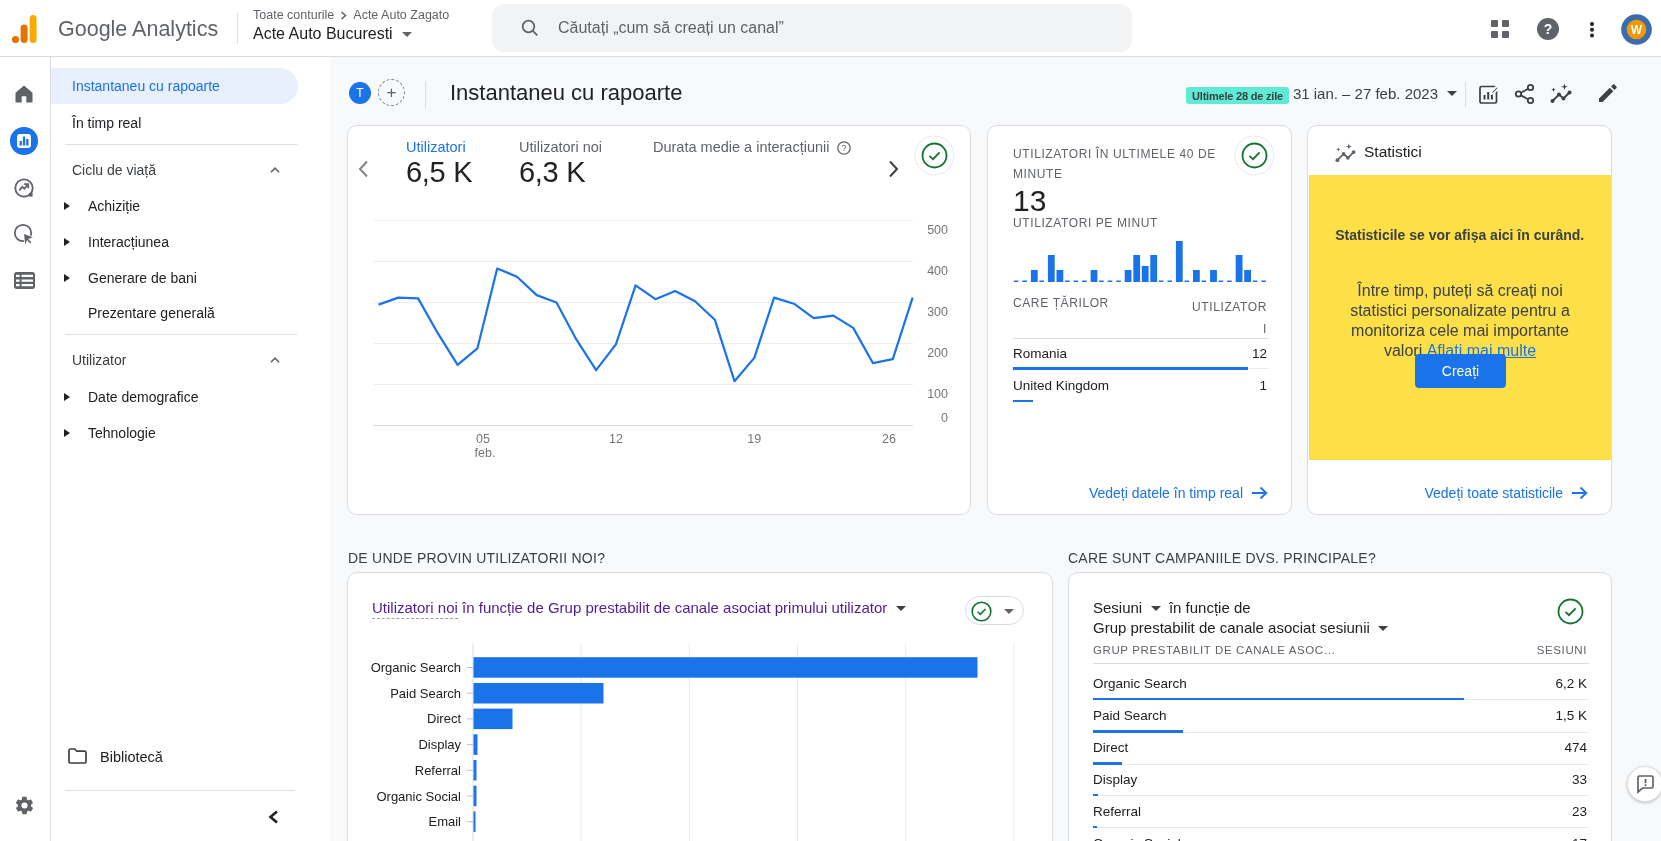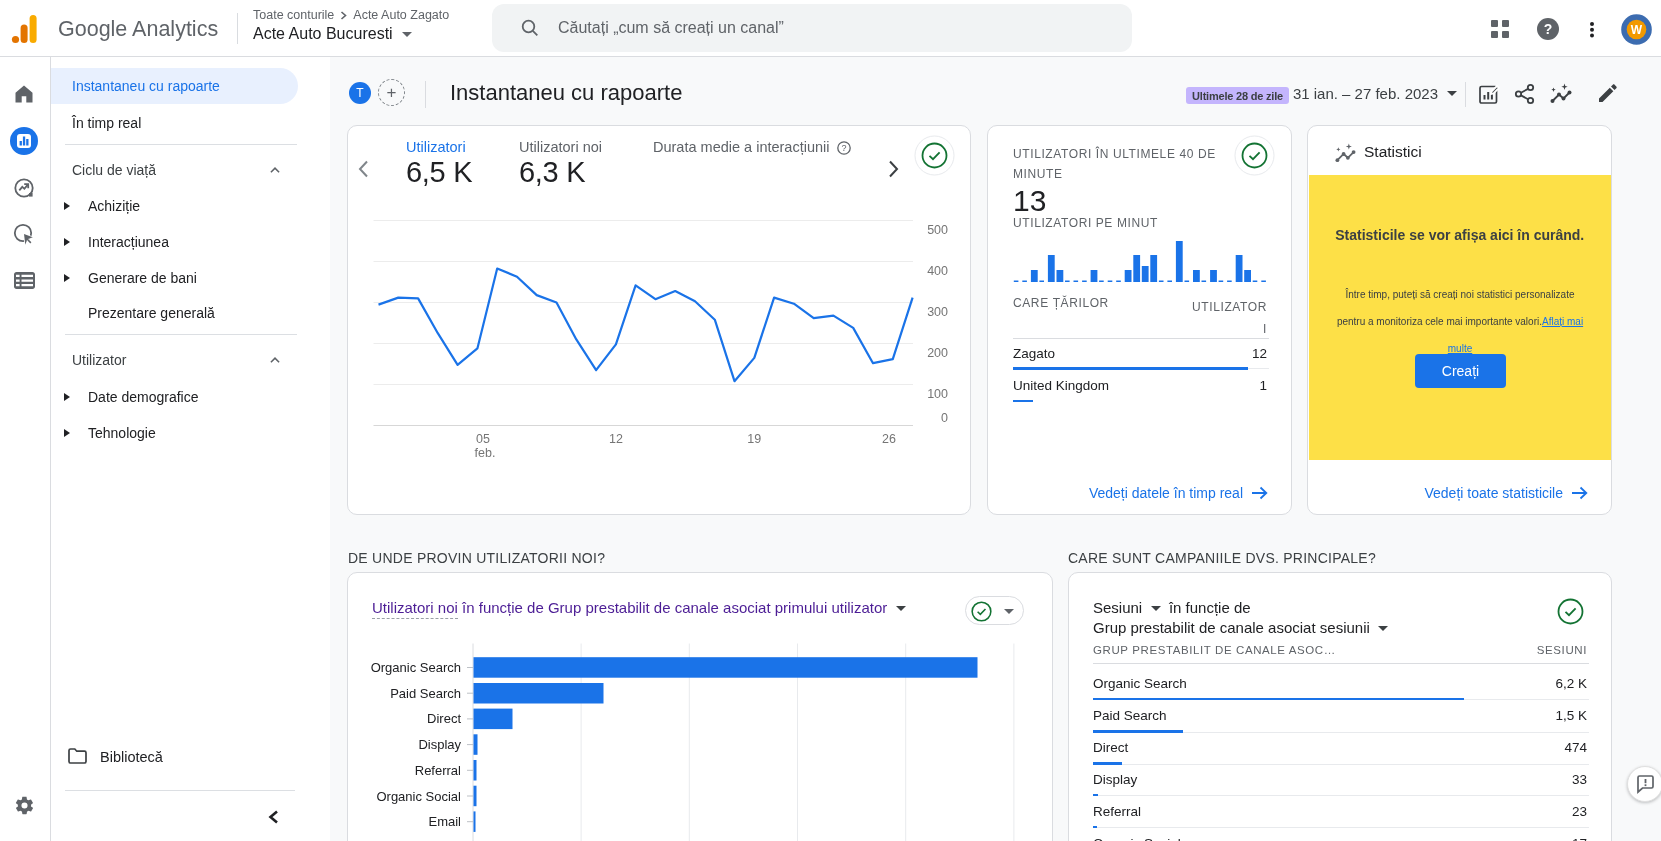--- a/index.html
+++ b/index.html
@@ -24,21 +24,21 @@
 .ddiv{position:absolute;left:14px;width:232px;height:1px;background:#dcdfe3}
 .tri{position:absolute;width:0;height:0;border-top:4.5px solid transparent;border-bottom:4.5px solid transparent;border-left:6px solid #202124}
 .chevup{position:absolute;width:10px;height:10px}
 
 #main{position:absolute;left:330px;top:57px;width:1331px;height:784px;background:#f8f9fa;z-index:1}
 .card{position:absolute;background:#fff;border:1px solid #dadce0;border-radius:10px}
 #tav{position:absolute;left:19px;top:25px;width:22px;height:22px;border-radius:50%;background:#1a73e8;color:#fff;font-size:12px;font-weight:500;text-align:center;line-height:22px}
 #plus{position:absolute;left:48px;top:22px;width:27px;height:27px;border-radius:50%;border:1px dashed #80868b;color:#5f6368;font-size:17px;text-align:center;line-height:25px}
 #rhdiv{position:absolute;left:95px;top:24px;width:1px;height:27px;background:#dadce0}
 #rtitle{position:absolute;left:120px;top:23px;font-size:22px;color:#202124}
-#last28{position:absolute;right:372px;top:30px;font-size:11px;font-weight:600;color:#3c4043;background:#c4b5fd;padding:2.5px 6px;border-radius:3px;letter-spacing:-0.2px}
+#last28{position:absolute;right:372px;top:30px;font-size:11px;font-weight:600;color:#3c4043;background:#5eead4;padding:2.5px 6px;border-radius:3px;letter-spacing:-0.2px}
 #daterange{position:absolute;right:204px;top:28px;font-size:15px;font-weight:500;color:#3c4043;display:flex;align-items:center;gap:9px}
 #rhdiv2{position:absolute;left:1135px;top:25px;width:1px;height:25px;background:#dadce0}
 .hicon{position:absolute;top:26px}
 .stitle{position:absolute;font-size:14px;font-weight:500;color:#3c4043;letter-spacing:.25px}
 
 .tablab{position:absolute;font-size:14.5px;color:#5f6368;white-space:nowrap}
 .tabval{position:absolute;font-size:29px;color:#202124;white-space:nowrap;letter-spacing:-.3px}
 
 .mlab{font-size:12px;font-weight:500;color:#5f6368;letter-spacing:.6px}
 .link{color:#1a73e8;font-size:14px;font-weight:500}
@@ -278,21 +278,21 @@
         <rect x="171.5" y="44.5" width="4.6" height="1.5"></rect>
         <rect x="188.5" y="44.5" width="4.6" height="1.5"></rect>
         <rect x="205.6" y="44.5" width="4.6" height="1.5"></rect>
         <rect x="214.1" y="44.5" width="4.6" height="1.5"></rect>
         <rect x="239.7" y="44.5" width="4.6" height="1.5"></rect>
         <rect x="248.3" y="44.5" width="4.6" height="1.5"></rect>
     </svg>
     <div class="mlab" style="position:absolute;left:25px;top:170px">CARE ȚĂRILOR</div>
     <div class="mlab" style="position:absolute;right:24px;top:170px;text-align:right;line-height:22px">UTILIZATOR<br>I</div>
     <div style="position:absolute;left:25px;top:212px;width:256px;height:1px;background:#dadce0"></div>
-    <div class="rowtxt" style="position:absolute;left:25px;top:220px">Zagato</div>
+    <div class="rowtxt" style="position:absolute;left:25px;top:220px">Romania</div>
     <div class="rowtxt" style="position:absolute;right:24px;top:220px">12</div>
     <div style="position:absolute;left:25px;top:242px;width:256px;height:1px;background:#e8eaed"></div>
     <div style="position:absolute;left:25px;top:241px;width:235px;height:2.6px;background:#1a73e8"></div>
     <div class="rowtxt" style="position:absolute;left:25px;top:252px">United Kingdom</div>
     <div class="rowtxt" style="position:absolute;right:24px;top:252px">1</div>
     <div style="position:absolute;left:25px;top:273.5px;width:20px;height:2.6px;background:#1a73e8"></div>
     <div class="link" style="position:absolute;right:23px;top:359px;display:flex;align-items:center;gap:8px">Vedeți datele în timp real
       <svg width="17" height="14" viewBox="0 0 17 14">
           <path d="M1 7 H15 M9.5 1.5 L15.3 7 L9.5 12.5" stroke="#1a73e8" stroke-width="1.8" fill="none"></path>
         </svg></div>
@@ -306,21 +306,21 @@
           <circle cx="9" cy="11.5" r="2"></circle>
           <circle cx="13.5" cy="15.5" r="2"></circle>
           <circle cx="19.5" cy="9.5" r="2"></circle>
         <path d="M3.5 4.5 L4.1 6.1 L5.7 6.7 L4.1 7.3 L3.5 8.9 L2.9 7.3 L1.3 6.7 L2.9 6.1 Z"></path>
         <path d="M14.5 0.5 L15.3 2.9 L17.7 3.7 L15.3 4.5 L14.5 6.9 L13.7 4.5 L11.3 3.7 L13.7 2.9 Z"></path>
       </g>
     </svg>
     <div style="position:absolute;left:56px;top:17px;font-size:15.5px;color:#202124">Statistici</div>
     <div style="position:absolute;left:1px;top:49px;width:301.5px;height:285px;background:#fde047">
       <div style="position:absolute;left:0;width:100%;top:52px;text-align:center;font-size:14px;font-weight:700;color:#3c4043">Statisticile se vor afișa aici în curând.</div>
-      <div style="position:absolute;left:24px;width:254px;top:106px;text-align:center;font-size:10px;color:#3c4043;line-height:27px">Între timp, puteți să creați noi statistici personalizate pentru a monitoriza cele mai importante valori.<a style="color:#1a73e8;text-decoration:underline">Aflați mai multe</a></div>
+      <div style="position:absolute;left:24px;width:254px;top:106px;text-align:center;font-size:16px;color:#3c4043;line-height:20px">Între timp, puteți să creați noi statistici personalizate pentru a monitoriza cele mai importante valori.<a style="color:#1a73e8;text-decoration:underline">Aflați mai multe</a></div>
       <div style="position:absolute;left:106px;top:179px;width:91px;height:34px;background:#1a73e8;border-radius:4px;color:#fff;font-size:14px;font-weight:500;text-align:center;line-height:34px">Creați</div>
     </div>
     <div class="link" style="position:absolute;right:23px;top:359px;display:flex;align-items:center;gap:8px">Vedeți toate statisticile
       <svg width="17" height="14" viewBox="0 0 17 14">
           <path d="M1 7 H15 M9.5 1.5 L15.3 7 L9.5 12.5" stroke="#1a73e8" stroke-width="1.8" fill="none"></path>
         </svg></div>
   </div>
 
   <div class="card" id="card4" style="left:17px;top:515px;width:706px;height:326px">
     <div style="position:absolute;left:24px;top:26px;font-size:15px;color:#4c1d95"><span style="border-bottom:1.5px dashed #9aa0a6;padding-bottom:2px">Utilizatori noi</span> în funcție de Grup prestabilit de canale asociat primului utilizator&nbsp;&nbsp;<span class="caret" style="border-top-color:#3c4043;margin-bottom:2px"></span></div>

